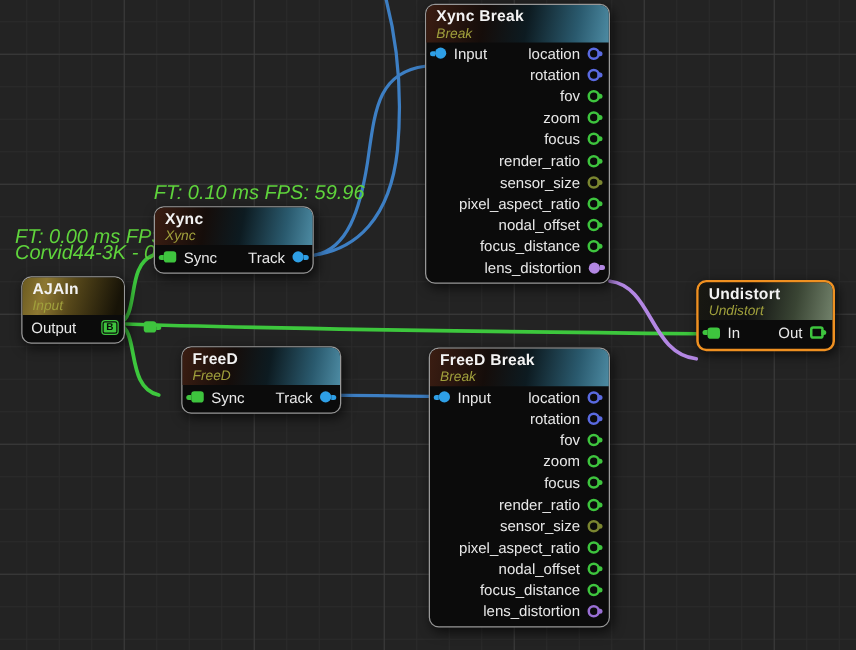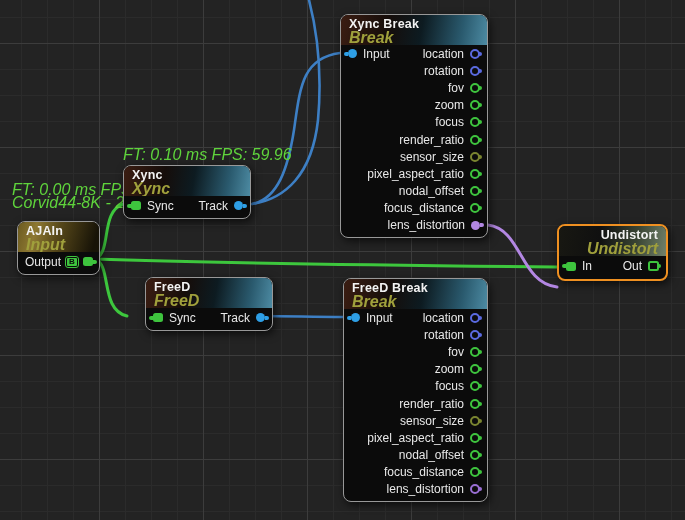--- a/index.html
+++ b/index.html
@@ -14,27 +14,27 @@
       linear-gradient(to bottom,#2b2b2b 1px,transparent 1px);
     background-size:104px 104px,104px 104px,26px 26px,26px 26px;
     background-position:99px 43px,99px 43px,99px 43px,99px 43px;
   }
   .wires{position:absolute;left:0;top:0;z-index:1;}
   .wires path{fill:none;stroke-linecap:round;}
   .stats{position:absolute;z-index:2;font-size:16px;font-style:italic;
          color:#5fd43c;line-height:12.6px;white-space:nowrap;}
   .node{position:absolute;z-index:3;background:#0b0b0b;border:1px solid #989898;
         border-radius:8px;box-shadow:2px 3px 9px rgba(0,0,0,.65);padding-bottom:3px;}
-  .node.selected{border:2px solid #ef9021;text-align:right;}
+  .node.selected{border:2px solid #ef9021;}
   .hdr{border-radius:7px 7px 0 0;padding:2px 8px 1px;overflow:hidden;}
   .hdr-teal{background:linear-gradient(100deg,#3b1d12 0%,#150d0a 32%,#0d1b21 55%,#2a5a6e 82%,#4d8ba3 100%);}
   .hdr-gold{background:linear-gradient(105deg,#6b5a20 0%,#8d7832 22%,#57481a 48%,#171307 92%);}
   .hdr-sage{background:linear-gradient(100deg,#181812 0%,#101010 38%,#3a4534 72%,#71816a 100%);}
   .title{font-size:12.5px;font-weight:bold;color:#f2f2f2;line-height:15px;letter-spacing:.2px;}
-  .subtitle{font-size:16px;font-style:italic;color:#a0a03c;line-height:12px;font-weight:bold;}
+  .subtitle{font-size:11px;font-style:italic;color:#a0a03c;line-height:12px;}
   .prow{display:flex;justify-content:space-between;align-items:center;padding:0 7px;height:19px;}
   .brows .prow{height:17.2px;}
   .urow{height:20px;}
   .pcell{display:flex;align-items:center;gap:6px;min-width:0;}
   .plabel{color:#e8e8e8;font-size:12px;line-height:1;white-space:nowrap;}
   .port{position:relative;display:inline-block;flex:0 0 auto;}
   .port.cir{width:9px;height:9px;border-radius:50%;}
   .port.sq{width:10px;height:9px;border-radius:2.5px;}
   .port.filled{background:var(--c);}
   .port.outline{border:2px solid var(--c);background:transparent;box-sizing:border-box;width:10px;height:10px;}
@@ -60,33 +60,33 @@
     <path d="M 95 259 C 112 253 100 212 123 204" stroke-width="3" stroke="#3dc73d"></path>
     <path d="M 95 259 C 112 265 100 310 127 316" stroke-width="3" stroke="#3dc73d"></path>
     <path d="M 252 204 C 278 199 288 168 294 130 C 300 88 302 58 340 53" stroke-width="2.6" stroke="#3d7fc4"></path>
     <path d="M 252 204 C 285 199 312 175 318 120 C 322 75 318 35 309 0" stroke-width="2.6" stroke="#3d7fc4"></path>
     <path d="M 258 316 C 290 316 312 317 343 317" stroke-width="2.6" stroke="#3d7fc4"></path>
     <path d="M 488 225 C 522 229 520 283 557 287" stroke-width="3" stroke="#b387e3"></path>
   </svg>
 
   <div class="stats" style="left:12px;top:184px">
     <div>FT: 0.00 ms FPS: 59.95</div>
-    <div>Corvid44-8K - 2</div>
+    <div>Corvid44-3K - 0</div>
   </div>
   <div class="stats" style="left:123px;top:149px">
     <div>FT: 0.10 ms FPS: 59.96</div>
   </div>
 
   <div class="node" style="left:17px;top:221px;width:81px">
     <div class="hdr hdr-gold">
       <div class="title">AJAIn</div>
       <div class="subtitle">Input</div>
     </div>
     <div class="prow">
-      <div class="pcell" style="width:100%;justify-content:flex-start;gap:4px">
+      <div class="pcell" style="width:100%;justify-content:flex-start;gap:20px">
         <span class="plabel" style="margin-right:auto">Output</span>
         <span class="badge">
             <span class="badge-in">B</span>
           </span>
         <span class="port sq filled c-green nub-r"></span>
       </div>
     </div>
   </div>
 
   <div class="node" style="left:123px;top:165px;width:126px">
@@ -116,21 +116,21 @@
         <span class="port sq filled c-green nub-l"></span>
         <span class="plabel">Sync</span>
       </div>
       <div class="pcell">
         <span class="plabel">Track</span>
         <span class="port cir filled c-blue nub-r"></span>
       </div>
     </div>
   </div>
 
-  <div class="node" style="left:340px;top:14px;width:146px">
+  <div class="node" style="left:340px;top:3px;width:146px">
     <div class="hdr hdr-teal">
       <div class="title">Xync Break</div>
       <div class="subtitle">Break</div>
     </div>
     <div class="brows">
         <div class="prow">
           <div class="pcell">
             <span class="port cir filled c-blue nub-l"></span>
             <span class="plabel">Input</span>
           </div>

